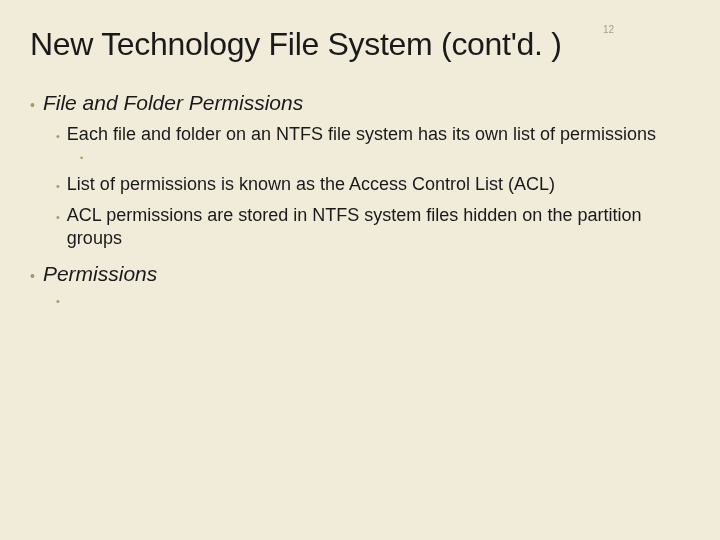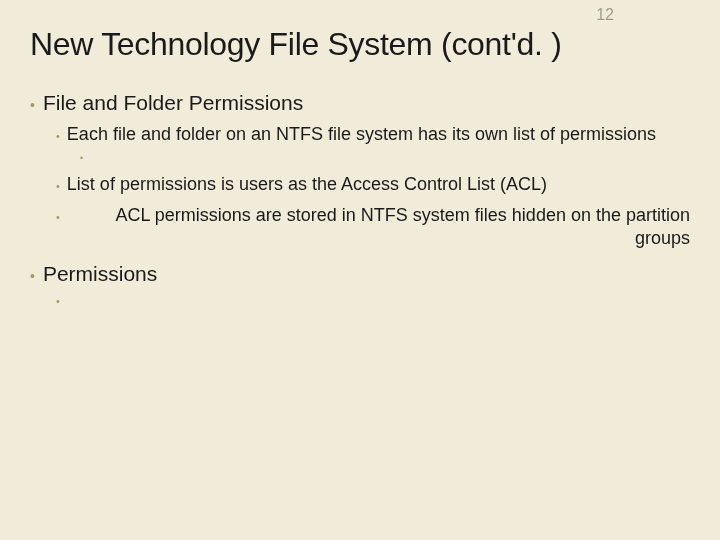--- a/index.html
+++ b/index.html
@@ -6,42 +6,42 @@
   html, body { width: 720px; height: 540px; }
   body {
     background: #f0ecd9;
     font-family: Arial, Helvetica, sans-serif;
     color: #1a1a1a;
     position: relative;
     padding: 18px 30px 20px 30px;
   }
   .page-number {
     position: absolute;
-    top: 6px;
+    top: 24px;
     right: 106px;
-    font-size: 16px;
+    font-size: 10px;
     color: rgba(0,0,0,0.35);
   }
   .title {
     font-size: 32px;
     font-weight: 400;
     margin-top: 8px;
     margin-bottom: 28px;
     letter-spacing: -0.3px;
   }
   ul { list-style: none; }
   .lvl1 > li { margin-bottom: 12px; }
   .lvl1 > li > .row { display: flex; align-items: baseline; }
   .lvl1 .bullet { color: #a89860; font-size: 14px; margin-right: 8px; line-height: 1; }
-  .lvl1-text { font-size: 21px; }
+  .lvl1-text { font-size: 21px; font-style: italic; }
   .lvl2 { margin-left: 26px; margin-top: 8px; }
   .lvl2 > li { margin-bottom: 8px; }
   .lvl2 > li > .row { display: flex; align-items: baseline; }
   .lvl2 .bullet { color: #a89860; font-size: 11px; margin-right: 7px; line-height: 1.3; }
-  .lvl2-text { font-size: 18px; line-height: 1.28; text-align: right; }
+  .lvl2-text { font-size: 18px; line-height: 1.28; }
   .lvl3 { margin-left: 24px; margin-top: 6px; }
   .lvl3 > li > .row { display: flex; align-items: baseline; }
   .lvl3 .bullet { color: #a89860; font-size: 9px; margin-right: 6px; line-height: 1.4; }
   .lvl3-text { font-size: 15.5px; line-height: 1.3; }
 </style>
 </head>
 <body>
 
 <div class="page-number">12</div>
 
@@ -63,21 +63,21 @@
           <li>
             <div class="row">
               <span class="bullet">•</span>
             </div>
           </li>
         </ul>
       </li>
       <li>
         <div class="row">
           <span class="bullet">•</span>
-          <span class="lvl2-text">List of permissions is users as the Access Control List (ACL)</span>
+          <span class="lvl2-text">List of permissions is known as the Access Control List (ACL)</span>
         </div>
       </li>
       <li>
         <div class="row">
           <span class="bullet">•</span>
           <span class="lvl2-text">ACL permissions are stored in NTFS system files hidden on the partition groups</span>
         </div>
       </li>
     </ul>
   </li>

